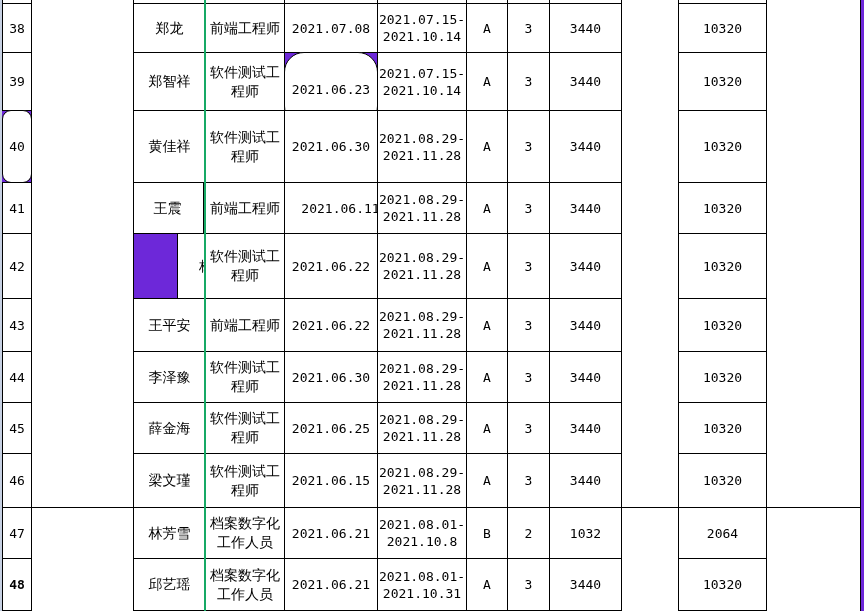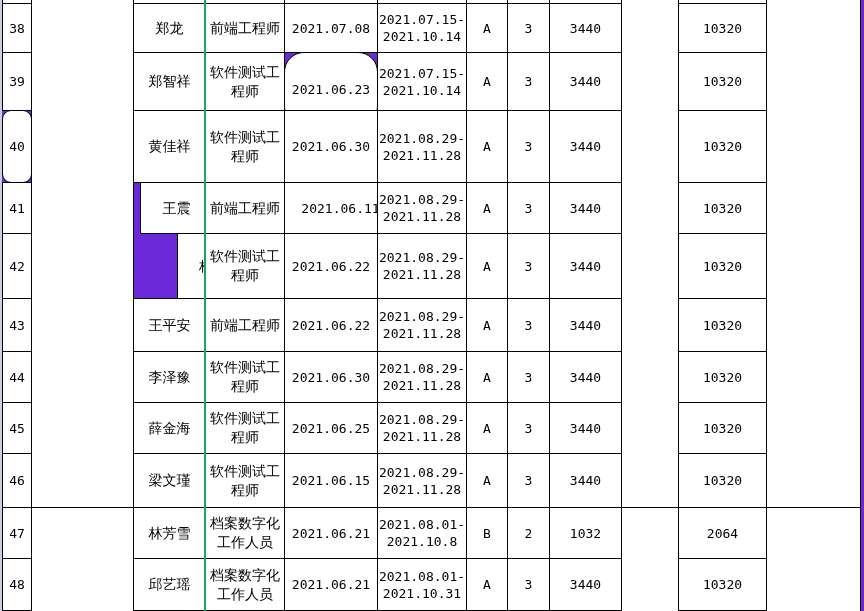--- a/index.html
+++ b/index.html
@@ -121,21 +121,21 @@
       <div class="cell" style="left: 678px; top: 110px; width: 89px; height: 73px;">
         <span>10320</span>
       </div>
       <div class="cell" style="left: 377px; top: 110px; width: 90px; height: 73px;">
         <span>2021.08.29-</span>
         <span>2021.11.28</span>
       </div>
       <div class="cell" style="left: 2px; top: 182px; width: 30px; height: 52px;">
         <span>41</span>
       </div>
-      <div class="cell cjk wrap" style="left: 140px; top: 182px; width: 73px; height: 52px;">
+      <div class="cell cjk wrap" style="left: 131px; top: 182px; width: 73px; height: 52px;">
         <span>王震</span>
       </div>
       <div class="cell cjk wrap" style="left: 205px; top: 182px; width: 80px; height: 52px;">
         <span>前端工程师</span>
       </div>
       <div class="cell" style="left: 284px; top: 182px; width: 94px; height: 52px; padding-left: 20px;">
         <span>2021.06.11</span>
       </div>
       <div class="cell" style="left: 466px; top: 182px; width: 42px; height: 52px;">
         <span>A</span>
@@ -314,21 +314,21 @@
       <div class="cell" style="left: 549px; top: 507px; width: 73px; height: 52px;">
         <span>1032</span>
       </div>
       <div class="cell" style="left: 678px; top: 507px; width: 89px; height: 52px;">
         <span>2064</span>
       </div>
       <div class="cell" style="left: 377px; top: 507px; width: 90px; height: 52px;">
         <span>2021.08.01-</span>
         <span>2021.10.8</span>
       </div>
-      <div class="cell" style="left: 2px; top: 558px; width: 30px; height: 53px;">
+      <div class="cell" style="left: 2px; top: 558px; width: 30px; height: 53px; font-weight: bold;">
         <span>48</span>
       </div>
       <div class="cell cjk wrap" style="left: 133px; top: 558px; width: 73px; height: 53px;">
         <span>邱艺瑶</span>
       </div>
       <div class="cell cjk wrap" style="left: 205px; top: 558px; width: 80px; height: 53px;">
         <span>档案数字化工作人员</span>
       </div>
       <div class="cell" style="left: 284px; top: 558px; width: 94px; height: 53px;">
         <span>2021.06.21</span>

